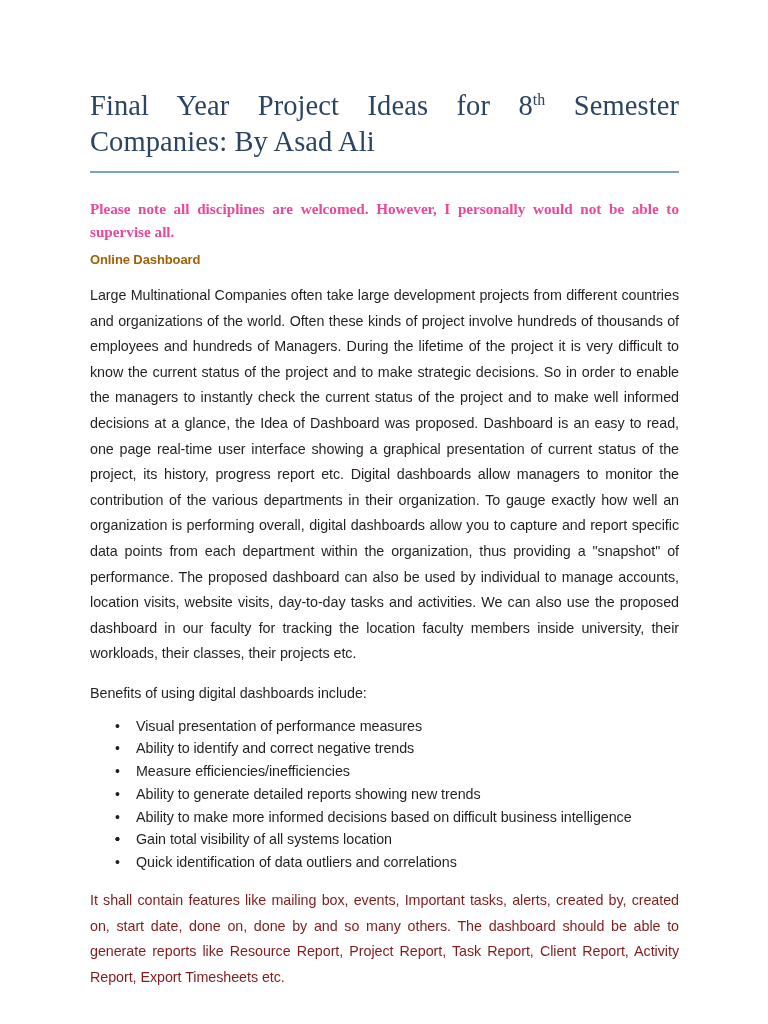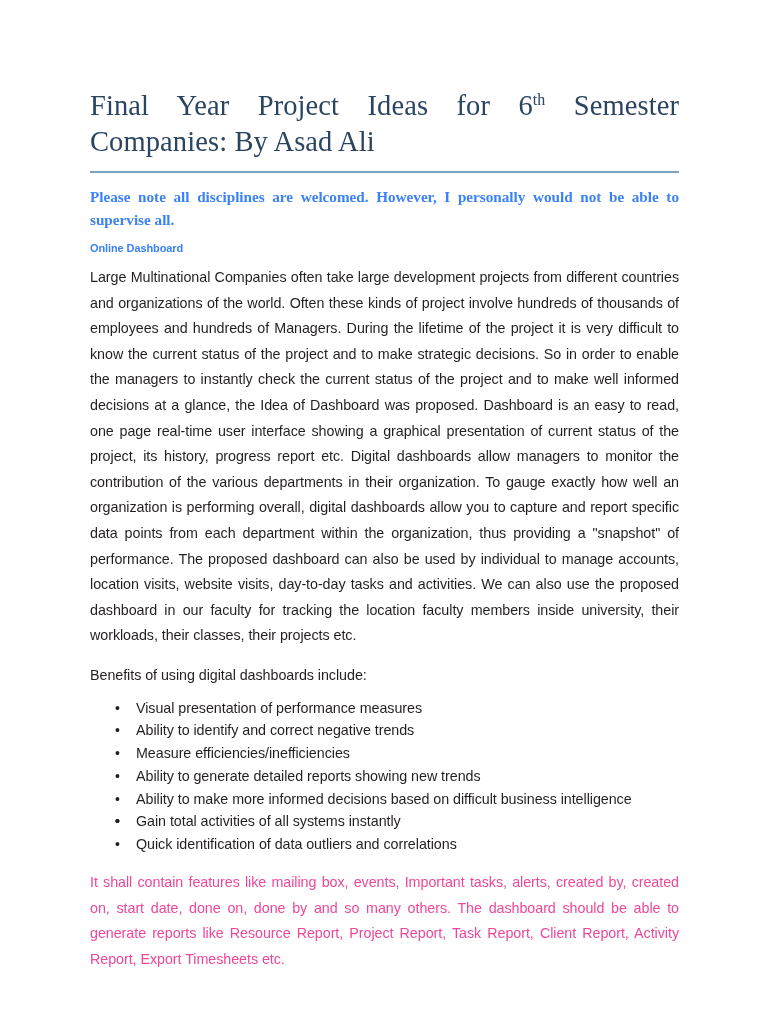--- a/index.html
+++ b/index.html
@@ -52,33 +52,33 @@
     width: 589px;
     height: 0;
     border-top: 2px solid #7da3c4;
     margin: 11px 0 0 0;
   }
   .note {
     font-family: "Liberation Serif", serif;
     font-weight: bold;
     font-size: 15.2px;
     line-height: 22.5px;
-    color: #3b82f6;
-    margin: 13px 0 0 0;
+    color: #ec4899;
+    margin: 25px 0 0 0;
     width: 589px;
     text-align: justify;
     text-align-last: left;
   }
   .section-heading {
     font-family: "Liberation Sans Narrow", "Liberation Sans", sans-serif;
     font-weight: bold;
-    font-size: 11px;
+    font-size: 13px;
     line-height: 22px;
-    color: #3b82f6;
-    margin: 6px 0 6px 0;
+    color: #a16207;
+    margin: 6px 0 12px 0;
     letter-spacing: -0.1px;
   }
   .body-para {
     font-family: Liberation Sans, sans-serif;
     font-size: 14.3px;
     line-height: 25.6px;
     color: #231f20;
     width: 589px;
     margin: 5px 0 0 0;
     text-align: justify;
@@ -108,35 +108,35 @@
     left: 25px;
     top: 0;
     font-size: 14px;
     line-height: 22.8px;
     color: #231f20;
   }
   .final-para {
     font-family: "Liberation Sans Narrow", "Liberation Sans", sans-serif;
     font-size: 14.3px;
     line-height: 25.6px;
-    color: #ec4899;
+    color: #7f1d1d;
     width: 589px;
     margin: 14px 0 0 0;
     text-align: justify;
     text-align-last: left;
     letter-spacing: -0.05px;
   }
 </style>
 </head>
 <body>
 
 <div class="page">
 
   <h1 class="doc-title">
-    <span class="line1"><span>Final Year Project Ideas for 6</span><sup>th</sup><span> Semester</span></span>
+    <span class="line1"><span>Final Year Project Ideas for 8</span><sup>th</sup><span> Semester</span></span>
     <span class="line2">Companies: By Asad Ali</span>
   </h1>
 
   <div class="title-rule"></div>
 
   <p class="note">Please note all disciplines are welcomed.  However, I personally would not be able to supervise all.</p>
 
   <h2 class="section-heading">Online Dashboard</h2>
 
   <p class="body-para">Large Multinational Companies often take large development projects from different countries and organizations of the world. Often these kinds of project involve hundreds of thousands of employees and hundreds of Managers. During the lifetime of the project it is very difficult to know the current status of the project and to make strategic decisions. So in order to enable the managers to instantly check the current status of the project and to make well informed decisions at a glance, the Idea of Dashboard was proposed. Dashboard is an easy to read, one page real-time user interface showing a graphical presentation of current status of the project, its history, progress report etc. Digital dashboards allow managers to monitor the contribution of the various departments in their organization. To gauge exactly how well an organization is performing overall, digital dashboards allow you to capture and report specific data points from each department within the organization, thus providing a "snapshot" of performance. The proposed dashboard can also be used by individual to manage accounts, location visits, website visits, day-to-day tasks and activities. We can also use the proposed dashboard in our faculty for tracking the location faculty members inside university, their workloads, their classes, their projects etc.</p>
@@ -165,21 +165,21 @@
       <span>Ability to make more informed decisions based on difficult business intelligence</span>
     </li>
     <li class="bullet-item">
       <span class="dot">•</span>
     </li>
     <li class="bullet-item">
       <span class="dot">•</span>
     </li>
     <li class="bullet-item">
       <span class="dot">•</span>
-      <span>Gain total activities of all systems instantly</span>
+      <span>Gain total visibility of all systems location</span>
     </li>
     <li class="bullet-item">
       <span class="dot">•</span>
       <span>Quick identification of data outliers and correlations</span>
     </li>
   </ul>
 
   <p class="final-para">It shall contain features like mailing box, events, Important tasks, alerts, created by, created on, start date, done on, done by and so many others. The dashboard should be able to generate reports like Resource Report, Project Report, Task Report, Client Report, Activity Report, Export Timesheets etc.</p>
 
 </div>

